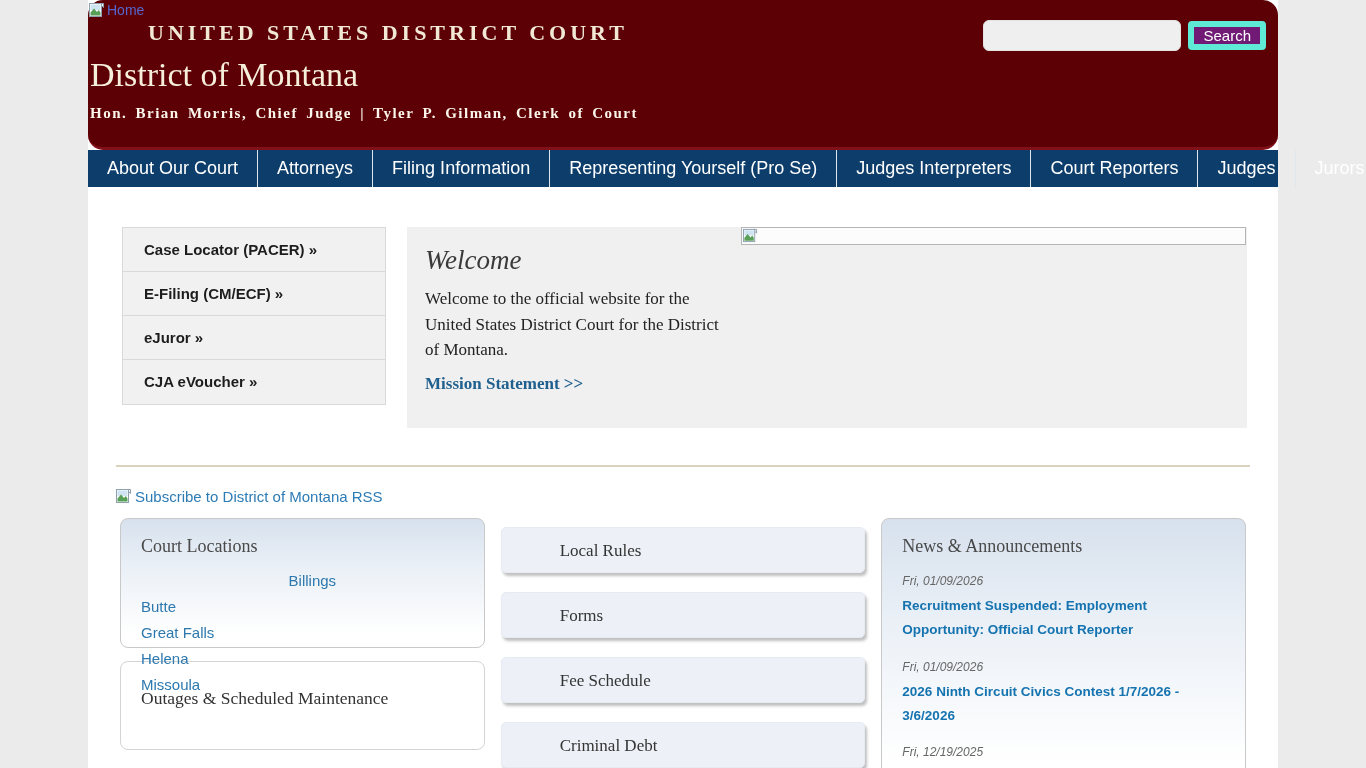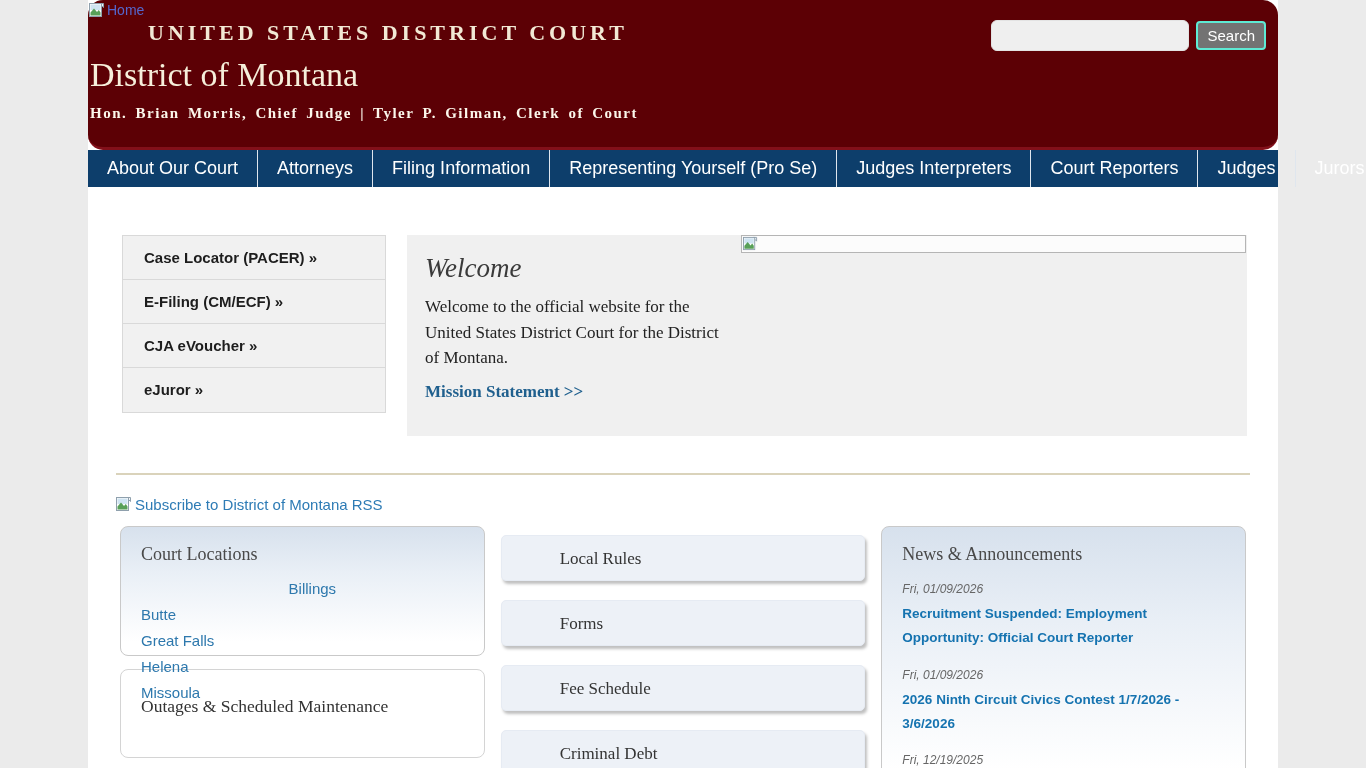--- a/index.html
+++ b/index.html
@@ -13,31 +13,31 @@
                color:#5566cc; font-size:14px; text-decoration:none; cursor:pointer; }
   .court-type { position:absolute; top:20px; left:60px; font-family:"Liberation Serif","DejaVu Serif",serif;
                 font-weight:bold; font-size:22px; letter-spacing:4px; color:#f2e9d5; }
   .district { position:absolute; top:56px; left:2px; font-family:"Liberation Serif","DejaVu Serif",serif;
               font-weight:500; font-size:34px; color:#f6efdb; }
   .officials { position:absolute; top:105px; left:2px; font-family:"Liberation Serif","DejaVu Serif",serif;
                font-weight:bold; font-size:15px; letter-spacing:1.5px; word-spacing:3px; color:#fcf7ec; }
   .search-area { position:absolute; top:20px; right:12px; display:flex; align-items:center; gap:7px; }
   .search-input { width:198px; height:31px; border:1px solid #e3e3e3; border-radius:6px; background:#efefef;
                   padding:0 8px; font-size:14px; outline:none; }
-  .search-btn { height:29px; padding:0 9px; background:#737373; color:#fff; border:2px solid #5eead4;
+  .search-btn { height:29px; padding:0 9px; background:#701a75; color:#fff; border:6px solid #5eead4;
                 border-radius:4px; font-size:15px; cursor:pointer; font-family:"Liberation Sans",sans-serif; }
 
   
   .nav { display:flex; background:#0d3e6b; height:37px; }
   .nav-item { color:#fff; font-size:18px; line-height:36px; padding:0 19px; border-right:1px solid #dfe6ee;
               white-space:nowrap; cursor:pointer; }
   .nav-item:last-child { border-right:none; }
 
   
-  .row1 { display:flex; padding:40px 31px 0 34px;margin-top:8px; }
+  .row1 { display:flex; padding:40px 31px 0 34px; }
   .quick-links { width:264px; border:1px solid #d9d9d9; background:#f1f1f1; align-self:flex-start; }
   .quick-link { height:44px; line-height:44px; padding-left:21px; border-bottom:1px solid #d9d9d9;
                 font-weight:bold; font-size:15px; color:#1d1d1d; cursor:pointer; }
   .quick-link:last-child { border-bottom:none; }
   .welcome-panel { flex:1; margin-left:21px; background:#f0f0f0; height:201px; position:relative; }
   .welcome-inner { padding:16px 18px; width:345px; }
   .welcome-title { font-family:"Liberation Serif","DejaVu Serif",serif; font-style:italic; font-size:27px;
                    color:#3a3a3a; margin:2px 0 10px; font-weight:500; }
   .welcome-text { font-family:"Liberation Serif","DejaVu Serif",serif; font-size:17px; color:#222;
                   line-height:1.5; }
@@ -109,22 +109,22 @@
     <div class="nav-item">Court Reporters</div>
     <div class="nav-item">Judges</div>
     <div class="nav-item">Jurors</div>
     <div class="nav-item">Rules, Orders &amp; Statutes</div>
   </div>
 
   <div class="row1">
     <div class="quick-links">
       <div class="quick-link">Case Locator (PACER) »</div>
       <div class="quick-link">E-Filing (CM/ECF) »</div>
+      <div class="quick-link">eJuror »</div>
       <div class="quick-link">CJA eVoucher »</div>
-      <div class="quick-link">eJuror »</div>
     </div>
     <div class="welcome-panel">
       <div class="welcome-inner">
         <div class="welcome-title">Welcome</div>
         <div class="welcome-text">Welcome to the official website for the United States District Court for the District of Montana.</div>
         <a class="mission-link">Mission Statement &gt;&gt;</a>
       </div>
       <div class="broken-strip">
         <svg class="bi" width="15" height="15" viewBox="0 0 16 16">
           <path d="M10.5 1.5 H14.5 V5.5 Z" fill="#f2f6f9" stroke="#8fa0ad" stroke-width="1"></path>

